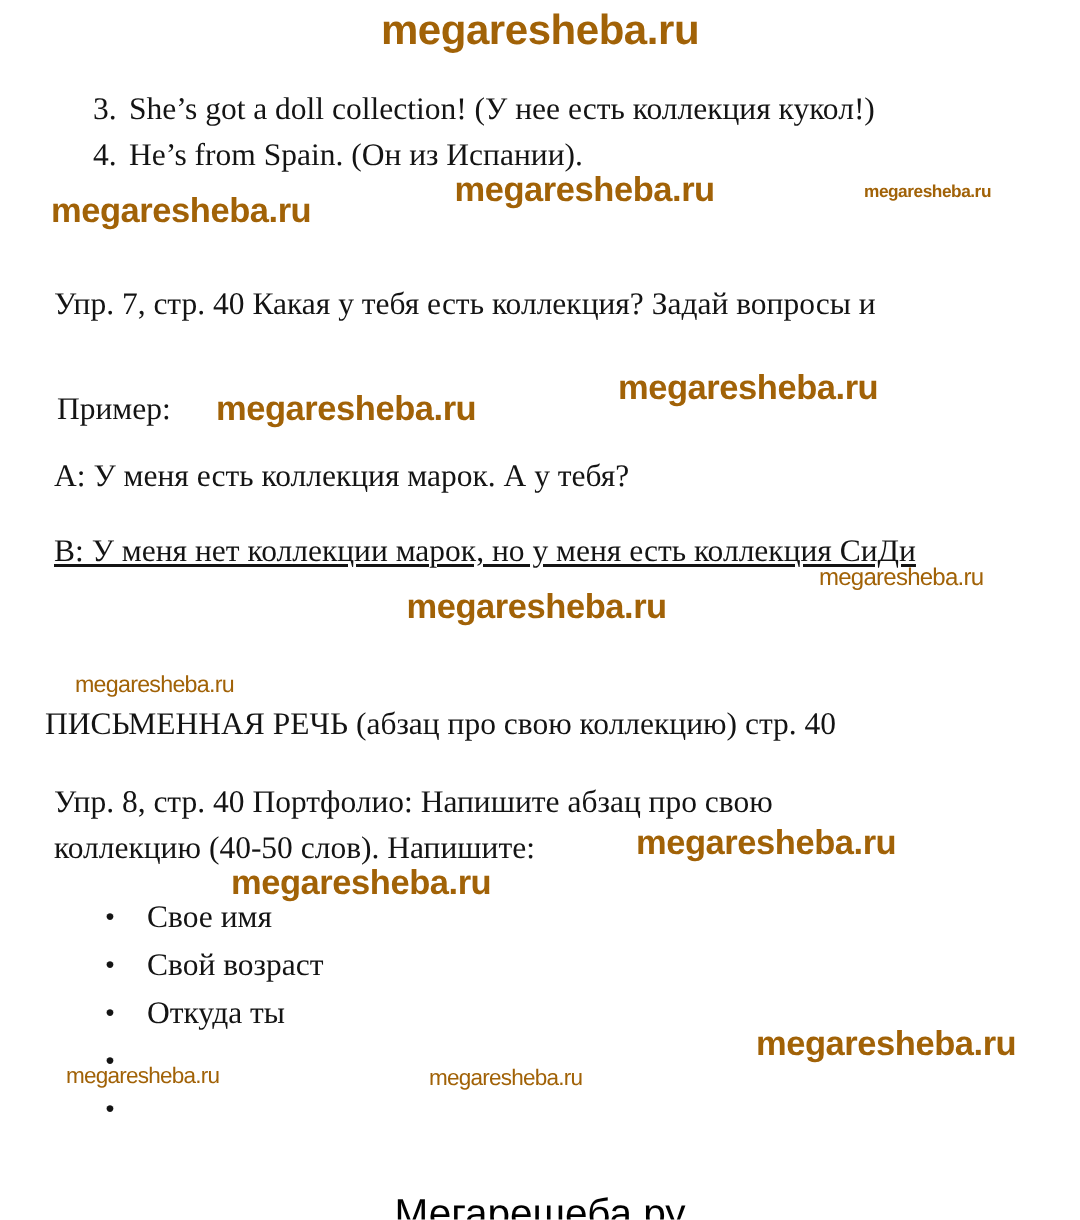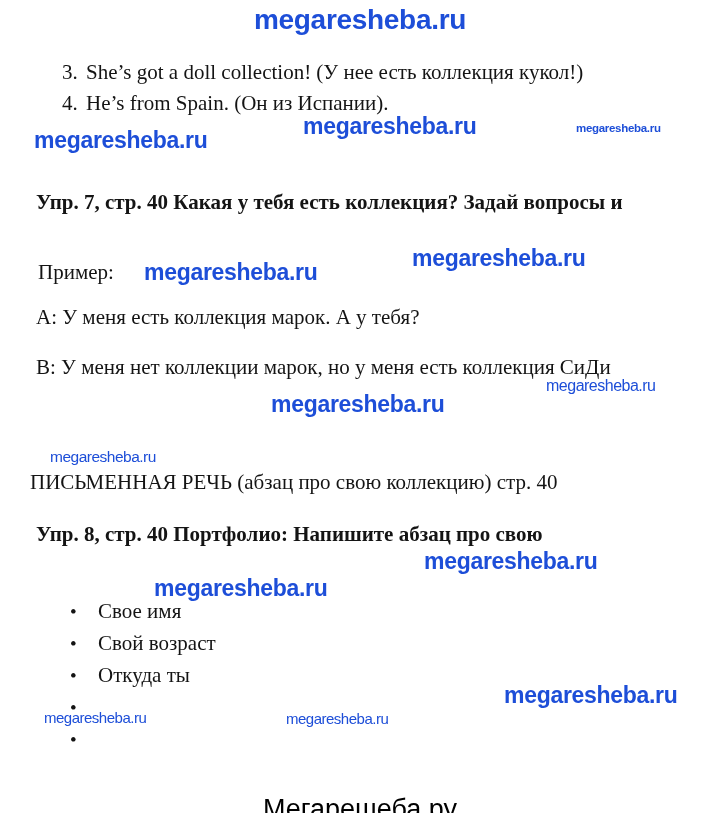--- a/index.html
+++ b/index.html
@@ -13,29 +13,29 @@
     height: 813px;
     overflow: hidden;
     color: #141414;
   }
   .serif {
     font-family: "Liberation Serif", "DejaVu Serif", serif;
     font-size: 21px;
     color: #141414;
     white-space: nowrap;
   }
-  .bold { font-weight: bold; }
+  .bold { font-weight: normal; }
   .abs { position: absolute; }
 
   
   .wm {
     position: absolute;
     font-family: "Liberation Sans", "DejaVu Sans", sans-serif;
     font-weight: bold;
-    color: #1d4ed8;
+    color: #a16207;
     white-space: nowrap;
     letter-spacing: -0.3px;
   }
   .wm-header { top: 4px; left: 0; right: 0; text-align: center; font-size: 28px; }
   .wm-1  { left: 34px;  top: 127px; font-size: 23px; }
   .wm-2  { left: 303px; top: 113px; font-size: 23px; }
   .wm-3  { left: 576px; top: 122px; font-size: 11.5px; }
   .wm-4  { left: 412px; top: 245px; font-size: 23px; }
   .wm-5  { left: 144px; top: 259px; font-size: 23px; }
   .wm-6  { left: 546px; top: 377px; font-size: 16px; font-weight: normal; letter-spacing: -0.5px; }
@@ -50,21 +50,21 @@
   
   .answer-row { position: absolute; left: 62px; display: flex; }
   .answer-row .num { width: 24px; flex: 0 0 auto; }
   .answer-row-3 { top: 60px; }
   .answer-row-4 { top: 91px; }
 
   
   .ex7-heading { left: 36px; top: 186px; line-height: 33px; }
   .example-label { left: 38px; top: 260px; font-family: Liberation Serif, serif; }
   .dialog-a { left: 36px; top: 305px; }
-  .dialog-b { left: 36px; top: 351px; line-height: 33px; }
+  .dialog-b { left: 36px; top: 351px; line-height: 33px; text-decoration: underline; }
 
   
   .writing-title { left: 30px; top: 470px; }
 
   
   .ex8-heading { left: 36px; top: 519px; line-height: 31px; }
   .bullet-list {
     position: absolute;
     left: 70px;
     top: 599px;
@@ -135,20 +135,21 @@
 <div class="serif abs dialog-a">А: У меня есть коллекция марок. А у тебя?</div>
 
 <div class="serif abs dialog-b">
   <div>В: У меня нет коллекции марок, но у меня есть коллекция СиДи</div>
 </div>
 
 <div class="serif abs writing-title">ПИСЬМЕННАЯ РЕЧЬ (абзац про свою коллекцию) стр. 40</div>
 
 <div class="serif bold abs ex8-heading">
   <div>Упр. 8, стр. 40  Портфолио: Напишите абзац про свою</div>
+  <div>коллекцию (40-50 слов). Напишите:</div>
 </div>
 
 <ul class="serif bullet-list">
   <li>
     <span class="dot">•</span>
     <span>Свое имя</span>
   </li>
   <li>
     <span class="dot">•</span>
     <span>Свой возраст</span>

